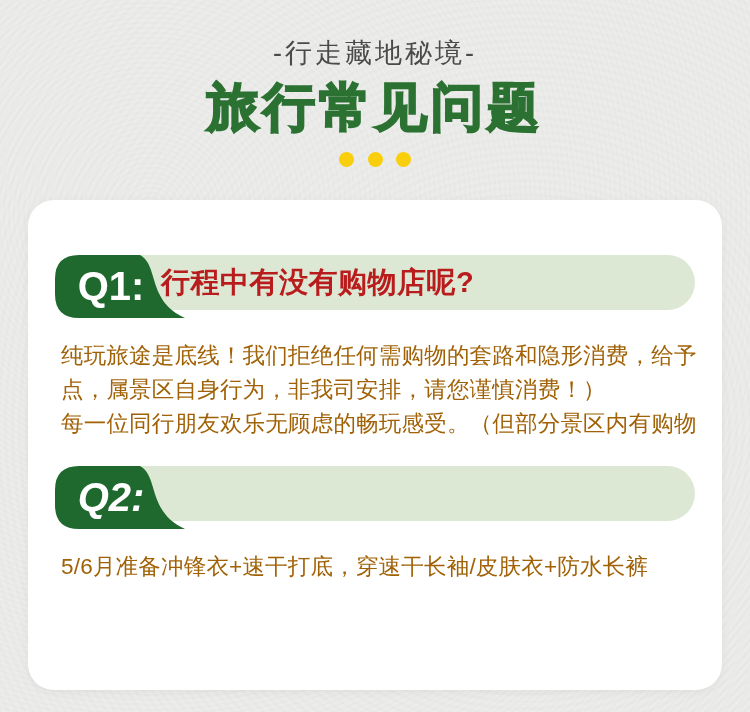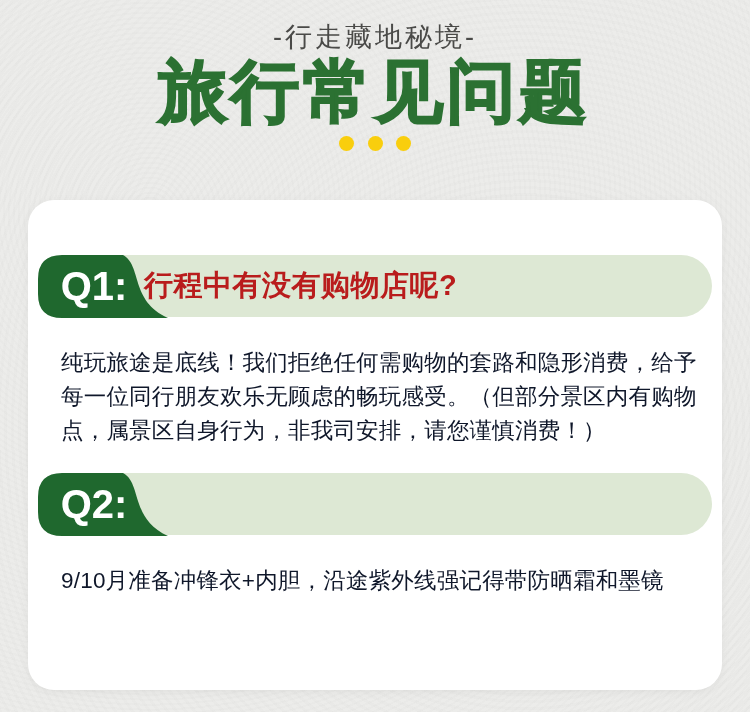--- a/index.html
+++ b/index.html
@@ -12,30 +12,30 @@
     height: 712px;
     margin: 0 auto;
     overflow: hidden;
     background-color: #ececea;
     background-image:
       repeating-radial-gradient(circle at 20% 30%, rgba(0,0,0,0.012) 0 2px, rgba(255,255,255,0.02) 2px 5px),
       repeating-radial-gradient(circle at 70% 60%, rgba(0,0,0,0.010) 0 3px, rgba(255,255,255,0.015) 3px 7px);
   }
 
   
-  .header { padding-top: 20px; text-align: center; }
+  .header { padding-top: 36px; text-align: center; }
   .subtitle {
     font-size: 27px;
     line-height: 34px;
     letter-spacing: 3px;
     color: #4a4a48;
   }
   .title {
     margin-top: 6px;
-    font-size: 68px;
+    font-size: 52px;
     line-height: 62px;
     font-weight: 800;
     letter-spacing: 4px;
     color: #2b7132;
     -webkit-text-stroke: 2px #2b7132;
   }
   .dots { margin-top: 14px; height: 16px; }
   .dot {
     display: inline-block;
     width: 15px; height: 15px;
@@ -51,27 +51,27 @@
     left: 28px; top: 200px;
     width: 694px; height: 490px;
     background: #ffffff;
     border-radius: 26px;
     box-shadow: 0 2px 10px rgba(0,0,0,0.05);
   }
 
   
   .qa-pill {
     position: relative;
-    margin: 0 10px;
-    height: 62px;
+    margin: 0 27px;
+    height: 55px;
     background: #dde8d4;
     border-radius: 33px;
   }
   .qa-pill.first { margin-top: 55px; }
-  .qa-pill.second { margin-top: 25px; }
+  .qa-pill.second { margin-top: 25px; font-style: italic; }
 
   .badge {
     position: absolute;
     left: 0; top: 0;
     width: 130px; height: 63px;
   }
   .badge svg { display: block; width: 130px; height: 63px; }
   .badge-label {
     position: absolute;
     left: 0; top: 0;
@@ -93,21 +93,21 @@
     color: #b91c1c;
     letter-spacing: 0.5px;
     white-space: nowrap;
   }
 
   
   .answer {
     margin: 29px 28px 0 33px;
     font-size: 22.5px;
     line-height: 34px;
-    color: #0f172a;
+    color: #a16207;
     letter-spacing: 0.2px;
   }
   .answer-line { white-space: nowrap; }
 </style>
 </head>
 <body>
 
 <div class="stage">
 
   <div class="header">
@@ -126,30 +126,30 @@
       <div class="badge">
         <svg viewBox="0 0 130 63">
           <path d="M24,0 L85,0 C104,10 92,46 130,63 L24,63 Q0,63 0,39 L0,24 Q0,0 24,0 Z" fill="#1f682e"></path>
         </svg>
         <div class="badge-label">Q1:</div>
       </div>
       <div class="question-text">行程中有没有购物店呢?</div>
     </div>
     <div class="answer">
       <div class="answer-line">纯玩旅途是底线！我们拒绝任何需购物的套路和隐形消费，给予</div>
+      <div class="answer-line">点，属景区自身行为，非我司安排，请您谨慎消费！）</div>
       <div class="answer-line">每一位同行朋友欢乐无顾虑的畅玩感受。（但部分景区内有购物</div>
-      <div class="answer-line">点，属景区自身行为，非我司安排，请您谨慎消费！）</div>
     </div>
 
     <div class="qa-pill second">
       <div class="badge">
         <svg viewBox="0 0 130 63">
           <path d="M24,0 L85,0 C104,10 92,46 130,63 L24,63 Q0,63 0,39 L0,24 Q0,0 24,0 Z" fill="#1f682e"></path>
         </svg>
         <div class="badge-label">Q2:</div>
       </div>
     </div>
     <div class="answer">
-      <div class="answer-line">9/10月准备冲锋衣+内胆，沿途紫外线强记得带防晒霜和墨镜</div>
+      <div class="answer-line">5/6月准备冲锋衣+速干打底，穿速干长袖/皮肤衣+防水长裤</div>
     </div>
 
   </div>
 </div>
 
 </body></html>

